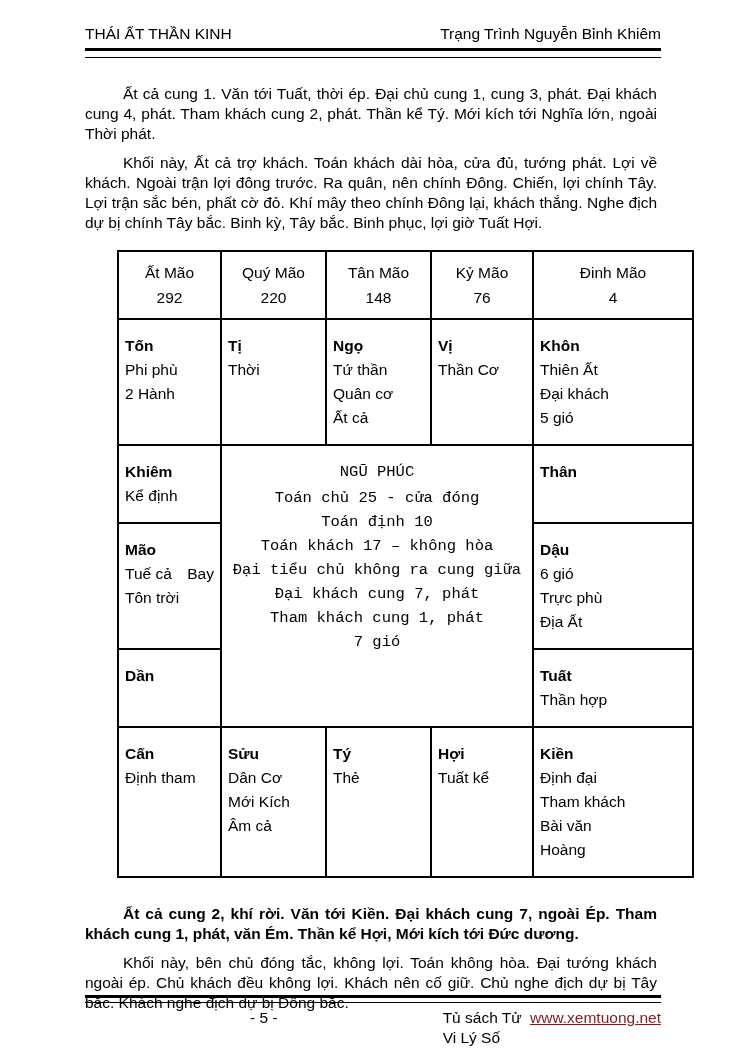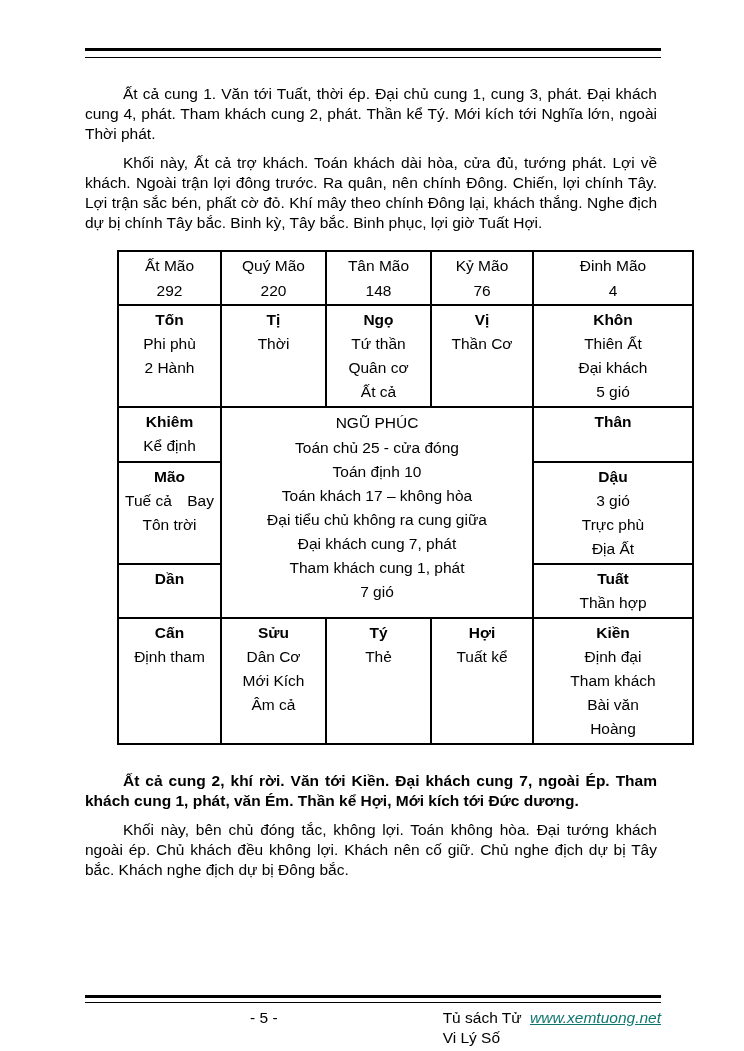--- a/index.html
+++ b/index.html
@@ -14,40 +14,44 @@
   .rule-thick{position:absolute;left:85px;width:576px;height:0;border-top:3px solid #000;}
   .rule-thin{position:absolute;left:85px;width:576px;height:0;border-top:1px solid #000;}
   .hdr-rule-thick{top:48px;}
   .hdr-rule-thin{top:57px;}
   
   .main{position:absolute;top:84px;left:85px;width:576px;}
   p.para{margin:0 4px 9px 0;text-align:justify;text-indent:38px;}
   
   .board-wrap{margin:17px 0 0 32px;}
   table.board{border-collapse:collapse;table-layout:fixed;width:575px;}
-  table.board td{border:2px solid #000;vertical-align:top;padding:2px 6px;line-height:24px;overflow:hidden;text-align:center;}
-  table.board tr.yr td{text-align:center;line-height:25px;padding:1px 2px;}
+  table.board td{border:2px solid #000;vertical-align:top;padding:14px 6px;line-height:24px;overflow:hidden;}
+  table.board tr.yr td{text-align:center;line-height:25px;padding:8px 2px;}
   .cell-label{font-weight:bold;}
   .split-line{display:flex;justify-content:space-between;}
-  td.center-cell{text-align:center;line-height:25.5px;padding:0 4px;}
+  td.center-cell{text-align:center;line-height:25.5px;padding:0 4px;font-family:Liberation Mono, monospace;}
   .center-title{line-height:25.5px;}
   p.after-table{margin-top:26px;font-weight:bold;}
   
   .ftr-rule-thick{top:995px;}
   .ftr-rule-thin{top:1002px;}
   .ftr{position:absolute;top:1008px;left:85px;width:576px;display:flex;justify-content:space-between;}
   .ftr-center{position:absolute;left:0;width:100%;text-align:center;}
   .ftr span,.ftr a{position:relative;}
-  a.site-link{color:#0f766e;text-decoration:underline;font-style:italic;}
+  a.site-link{color:#7f1d1d;text-decoration:underline;}
 </style>
 </head>
 <body>
 
 <div class="page">
 
+  <div class="hdr">
+    <span>THÁI ẤT THẦN KINH</span>
+    <span>Trạng Trình Nguyễn Bỉnh Khiêm</span>
+  </div>
   <div class="rule-thick hdr-rule-thick"></div>
   <div class="rule-thin hdr-rule-thin"></div>
 
   <div class="main">
     <p class="para">Ất cả cung 1. Văn tới Tuất, thời ép. Đại chủ cung 1, cung 3, phát. Đại khách cung 4, phát. Tham khách cung 2, phát. Thần kể Tý. Mới kích tới Nghĩa lớn, ngoài Thời phát.</p>
     <p class="para">Khối này, Ất cả trợ khách. Toán khách dài hòa, cửa đủ, tướng phát. Lợi về khách. Ngoài trận lợi đông trước. Ra quân, nên chính Đông. Chiến, lợi chính Tây. Lợi trận sắc bén, phất cờ đỏ. Khí mây theo chính Đông lại, khách thắng. Nghe địch dự bị chính Tây bắc. Binh kỳ, Tây bắc. Binh phục, lợi giờ Tuất Hợi.</p>
 
     <div class="board-wrap">
       <table class="board">
         <colgroup>
@@ -148,21 +152,21 @@
               <span>Tuế cả</span>
               <span>Bay</span>
             </div>
             <div>
                   <div>Tôn trời</div>
                 </div>
           </td>
           <td>
             <div class="cell-label">Dậu</div>
             <div>
-                  <div>3 gió</div>
+                  <div>6 gió</div>
                   <div>Trực phù</div>
                   <div>Địa Ất</div>
                 </div>
           </td>
         </tr>
         <tr style="height:52px">
           <td>
             <div class="cell-label">Dần</div>
             <div></div>
           </td>

